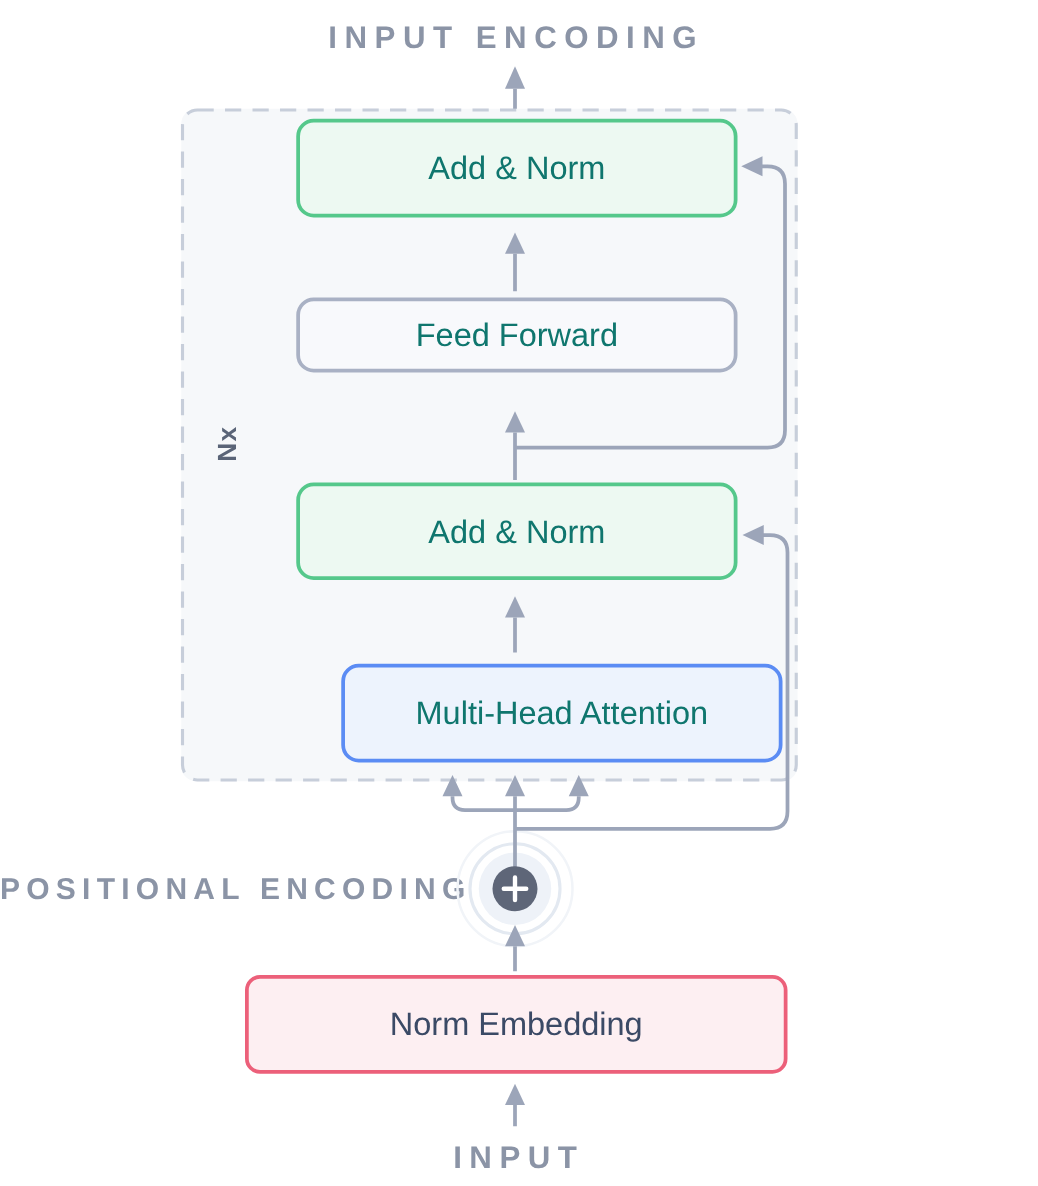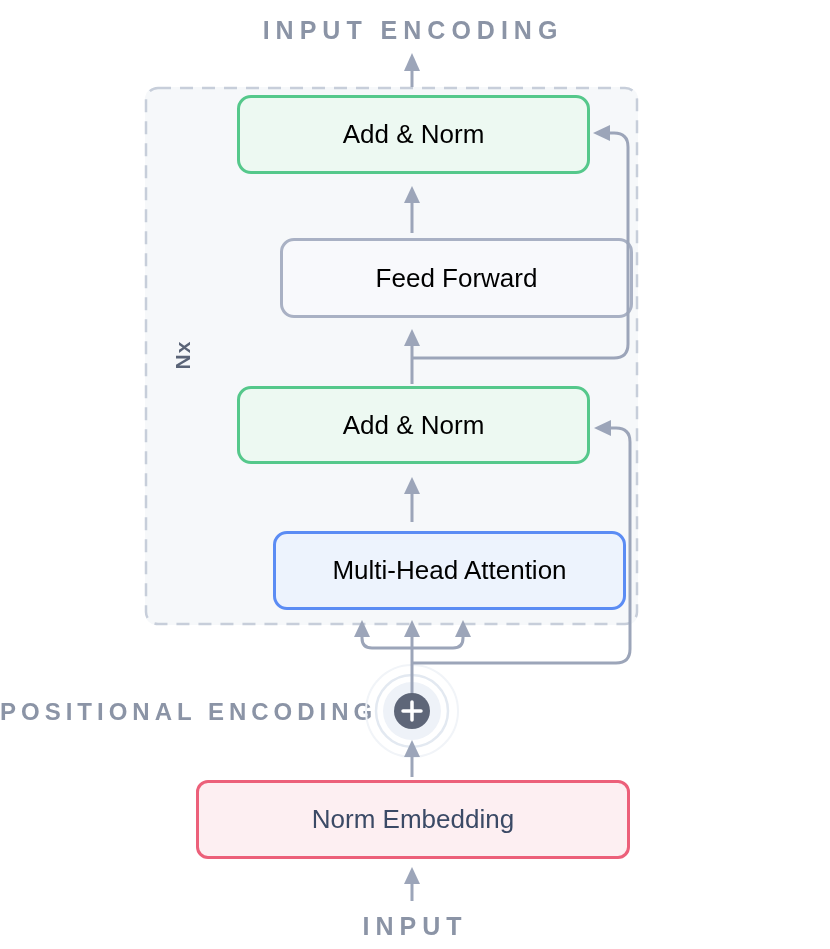--- a/index.html
+++ b/index.html
@@ -38,29 +38,29 @@
   .block {
     position: absolute;
     left: 237px;
     width: 353px;
     height: 79px;
     border-radius: 14px;
     display: flex;
     align-items: center;
     justify-content: center;
     font-size: 26px;
-    color: #000000;
+    color: #0f766e;
     box-sizing: border-box;
   }
   .block-green { background: #edf9f2; border: 3px solid #55c88b; }
   .block-gray  { background: #f8f9fc; border: 3px solid #a9b1c4; }
   .block-blue  { background: #edf3fd; border: 3px solid #5b8cf4; }
 
   #add-norm-1 { top: 95px; }
-  #feed-forward { top: 238px; height: 80px; margin-left: 43px; }
+  #feed-forward { top: 238px; height: 60px; }
   #add-norm-2 { top: 386px; height: 78px; }
   #multi-head-attention { top: 531px; margin-left: 36px; }
 
   #input-embedding {
     position: absolute;
     left: 196px; top: 780px;
     width: 434px; height: 79px;
     background: #fdeff2;
     border: 3px solid #ec607a;
     border-radius: 12px;

